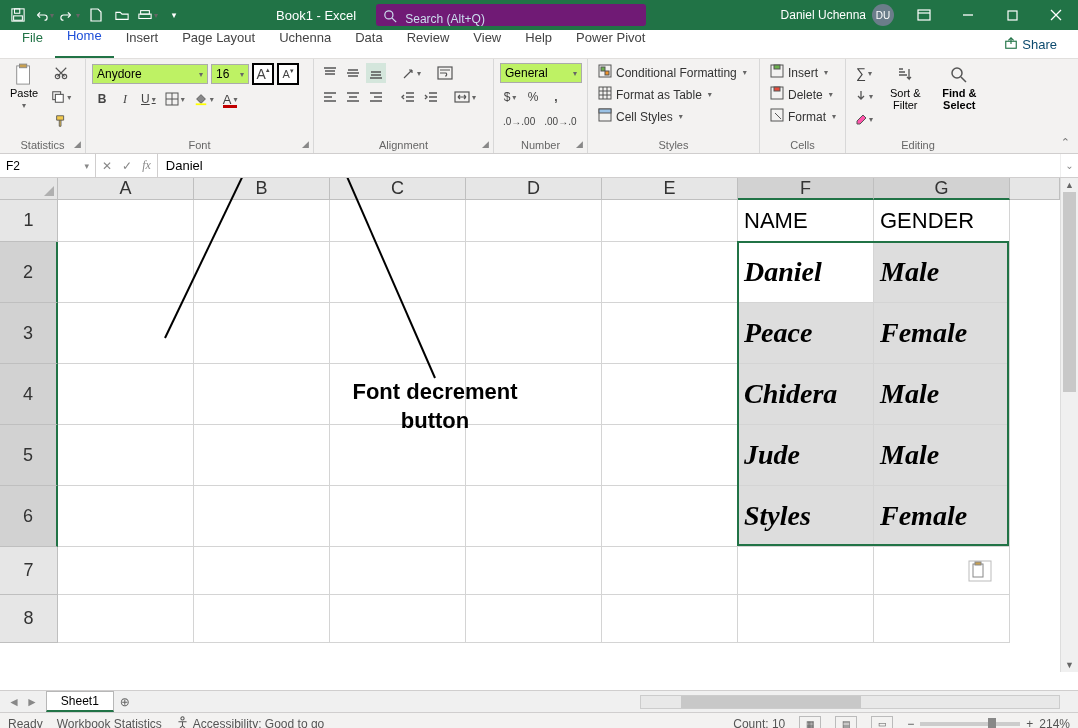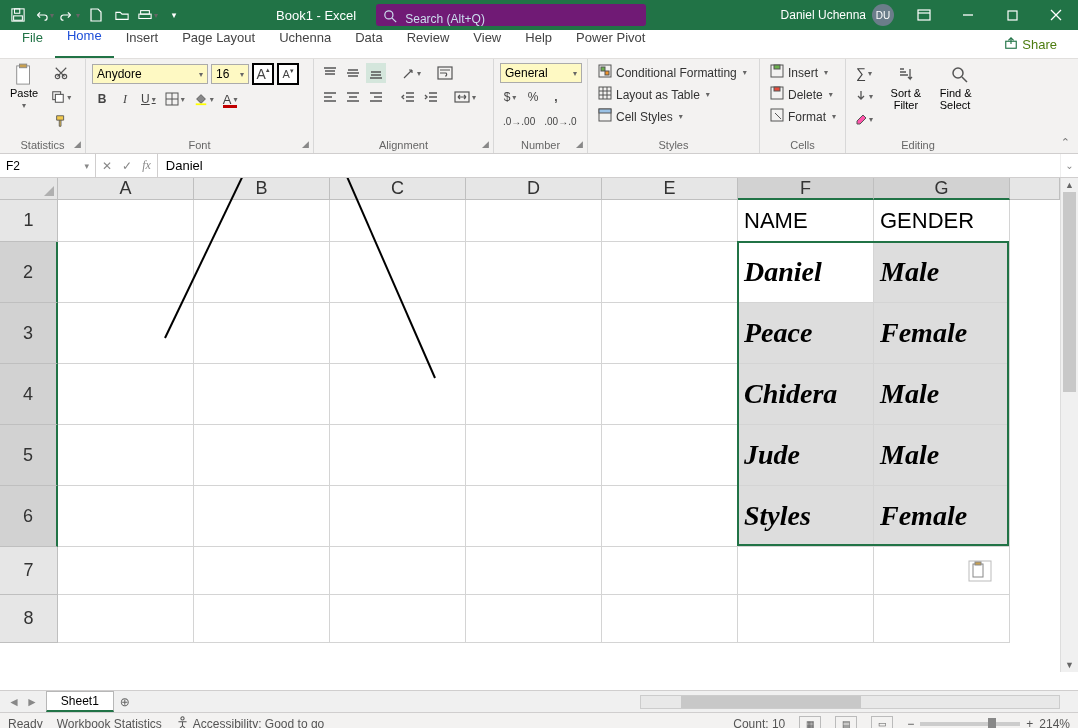--- a/index.html
+++ b/index.html
@@ -14,32 +14,32 @@
 .titlebar .spacer { flex: 1; }
 .titlebar .user { display: flex; align-items: center; gap: 6px; margin-right: 8px; }
 .titlebar .user .avatar { width: 22px; height: 22px; border-radius: 50%; background: #6b7d8a; display: flex; align-items: center; justify-content: center; font-size: 10px; }
 .titlebar .winbtn { width: 44px; height: 30px; display: flex; align-items: center; justify-content: center; }
 
 
 .tabs { height: 28px; background: #fff; display: flex; align-items: flex-end; padding-left: 10px; font-size: 13px; color: #444; border-bottom: 0; }
 .tab { padding: 13px 12px; cursor: pointer; }
 .tab.active { color: #1d4ed8; border-bottom: 2px solid #217346; }
 .tab.file { color: #217346; }
-.share-btn { margin-left: auto; margin-right: 10px; color: #4d7c0f; padding: 4px 10px; border: 1px solid transparent; display: flex; align-items: center; gap: 4px; }
+.share-btn { margin-left: auto; margin-right: 10px; color: #0c4a6e; padding: 4px 10px; border: 1px solid transparent; display: flex; align-items: center; gap: 4px; }
 
 
 .ribbon { height: 96px; background: #f3f2f1; border-top: 1px solid #e1dfdd; border-bottom: 1px solid #d0cece; display: flex; position: relative; }
 .group { border-right: 1px solid #d8d8d8; padding: 4px 6px 2px 6px; display: flex; flex-direction: column; justify-content: space-between; }
 .group-label { font-size: 11px; color: #666; text-align: center; padding-top: 2px; position: relative; }
 .group-label .dlg { position: absolute; right: -2px; bottom: 2px; font-size: 9px; color: #888; }
 .row { display: flex; align-items: center; gap: 3px; }
 .rbtn { min-width: 20px; height: 20px; display: flex; align-items: center; justify-content: center; font-size: 12px; color: #444; border: 1px solid transparent; padding: 0 2px; }
 .rbtn svg { display: block; }
 .dd::after { content: "▾"; font-size: 8px; margin-left: 2px; color: #666; }
-.combo { height: 20px; border: 1px solid #ababab; background: #fef9c3; font-size: 12px; padding: 0 4px; display: flex; align-items: center; justify-content: space-between; }
+.combo { height: 20px; border: 1px solid #ababab; background: #bef264; font-size: 12px; padding: 0 4px; display: flex; align-items: center; justify-content: space-between; }
 .combo .arr { font-size: 8px; color: #666; }
 .boxed { border: 2px solid #000 !important; background: #fff; }
 .big-btn { display: flex; flex-direction: column; align-items: center; justify-content: center; padding: 2px 4px; font-size: 11px; gap: 2px; }
 .big-btn .ico { width: 20px; height: 20px; display:flex; align-items:center; justify-content:center; }
 .txtbtn { font-size: 12px; color: #333; padding: 1px 4px; display: flex; align-items: center; gap: 4px; }
 .collapse-rib { position: absolute; right: 8px; bottom: 4px; font-size: 11px; color: #777; }
 
 
 .fbar { height: 24px; border-bottom: 1px solid #d0cece; display: flex; align-items: stretch; background: #fff; }
 .namebox { width: 96px; border-right: 1px solid #d0cece; display: flex; align-items: center; padding: 0 6px; font-size: 12px; justify-content: space-between; }
@@ -372,21 +372,21 @@
               <rect x="3" y="3" width="4" height="4" fill="#6ab04c"></rect>
               <rect x="7" y="7" width="4" height="4" fill="#f0932b"></rect>
             </svg></span>
           <span>Conditional Formatting</span>
         </div>
       <div class="txtbtn dd">
           <span><svg width="14" height="14" fill="none" stroke="#555">
               <rect x="1" y="1" width="12" height="12"></rect>
               <path d="M1 5 h12 M1 9 h12 M5 1 v12 M9 1 v12"></path>
             </svg></span>
-          <span>Layout as Table</span>
+          <span>Format as Table</span>
         </div>
       <div class="txtbtn dd">
           <span><svg width="14" height="14" fill="none" stroke="#555">
               <rect x="1" y="1" width="12" height="12"></rect>
               <rect x="1" y="1" width="12" height="4" fill="#9bc2e6"></rect>
             </svg></span>
           <span>Cell Styles</span>
         </div>
     </div>
     <div class="group-label">Styles</div>
@@ -443,21 +443,21 @@
           </div>
         <span style="text-align:center;">Sort &amp; Filter</span>
       </div>
       <div class="big-btn">
         <div class="ico">
             <svg width="18" height="18" viewBox="0 0 18 18" fill="none" stroke="#555" stroke-width="1.5">
               <circle cx="7" cy="7" r="5"></circle>
               <path d="M11 11 l5 5"></path>
             </svg>
           </div>
-        <span style="">Find &amp; Select</span>
+        <span style="text-align:center;font-weight:bold;">Find &amp; Select</span>
       </div>
     </div>
     <div class="group-label">Editing</div>
   </div>
   <div class="collapse-rib">⌃</div>
 </div>
 
 <div class="fbar">
   <div class="namebox">
       <span>F2</span>
@@ -572,20 +572,21 @@
 
   <svg class="arrow-svg" width="1060" height="300" style="left:0;top:0;">
     <defs>
         <marker id="ah" markerWidth="8" markerHeight="8" refX="7" refY="4" orient="auto">
           <path d="M0 0 L8 4 L0 8 z" fill="#000"></path>
         </marker>
       </defs>
     <line x1="165" y1="160" x2="283" y2="-86" stroke="#000" stroke-width="2" marker-end="url(#ah)"></line>
     <line x1="435" y1="200" x2="310" y2="-86" stroke="#000" stroke-width="2" marker-end="url(#ah)"></line>
   </svg>
+  <div class="annot" style="left:330px;top:200px;width:210px;">Font decrement button</div>
 
   <div class="paste-opts" style="left:968px; top:382px;">
     <svg width="24" height="22">
         <rect x="1" y="1" width="22" height="20" fill="#fff" stroke="#bbb"></rect>
         <rect x="5" y="4" width="10" height="13" fill="#fff" stroke="#888"></rect>
         <rect x="7" y="2" width="6" height="3" fill="#c8a050" stroke="#888"></rect>
       </svg>
   </div>
 
   <div class="vscroll">

